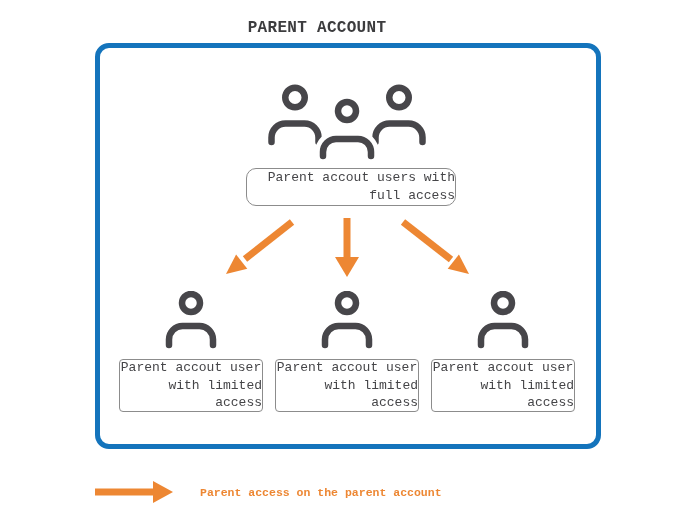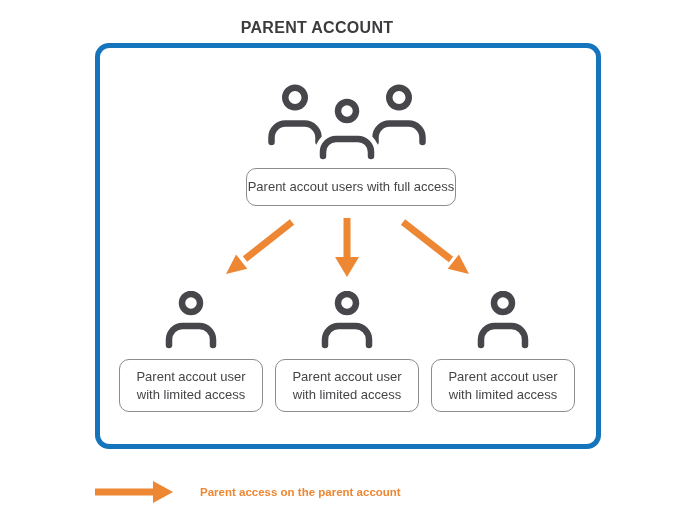--- a/index.html
+++ b/index.html
@@ -10,21 +10,21 @@
     --text-dark: #3C3C3E;
     --node-text: #454548;
   }
   * { margin: 0; padding: 0; box-sizing: border-box; }
   html, body { background: #ffffff; }
   .canvas {
     position: relative;
     width: 634px;
     height: 518px;
     background: #ffffff;
-    font-family: Liberation Sans, sans-serif;
+    font-family: Liberation Mono, monospace;
     overflow: hidden;
   }
   .page-title {
     position: absolute;
     top: 19px; left: 0; width: 100%;
     text-align: center;
     font-size: 16px;
     font-weight: 700;
     letter-spacing: 0.3px;
     color: var(--text-dark);
@@ -44,34 +44,34 @@
     color: var(--icon-gray);
   }
   .node {
     position: absolute;
     border: 1.5px solid var(--border-gray);
     background: #ffffff;
     display: flex;
     flex-direction: column;
     align-items: center;
     justify-content: center;
-    text-align: center;
+    text-align: right;
     color: var(--node-text);
     font-size: 13px;
     line-height: 1.35;
   }
   .node-full {
     left: 246px; top: 168px;
     width: 210px; height: 38px;
     border-radius: 10px;
   }
   .node-limited {
     width: 144px; height: 53px;
     top: 359px;
-    border-radius: 10px;
+    border-radius: 4px;
   }
   .node-limited.pos-0 { left: 119px; }
   .node-limited.pos-1 { left: 275px; }
   .node-limited.pos-2 { left: 431px; }
   .arrows {
     position: absolute;
     left: 208px; top: 212px;
     width: 280px; height: 70px;
     color: var(--orange);
   }

